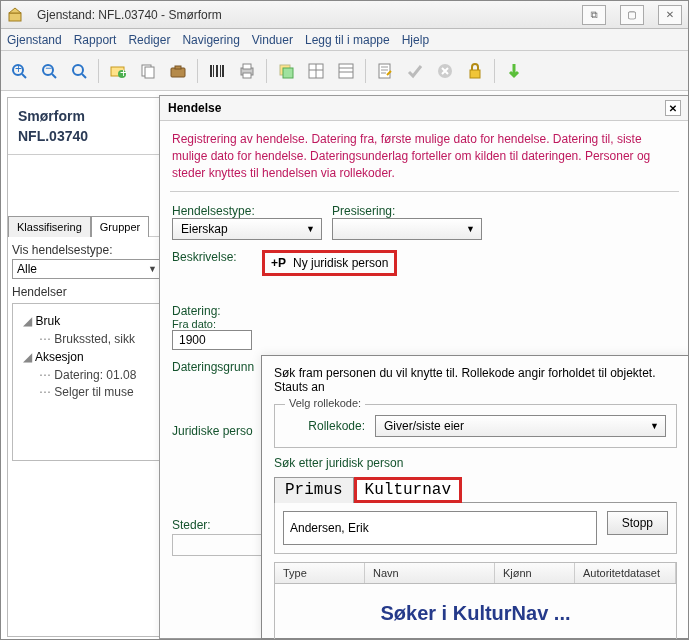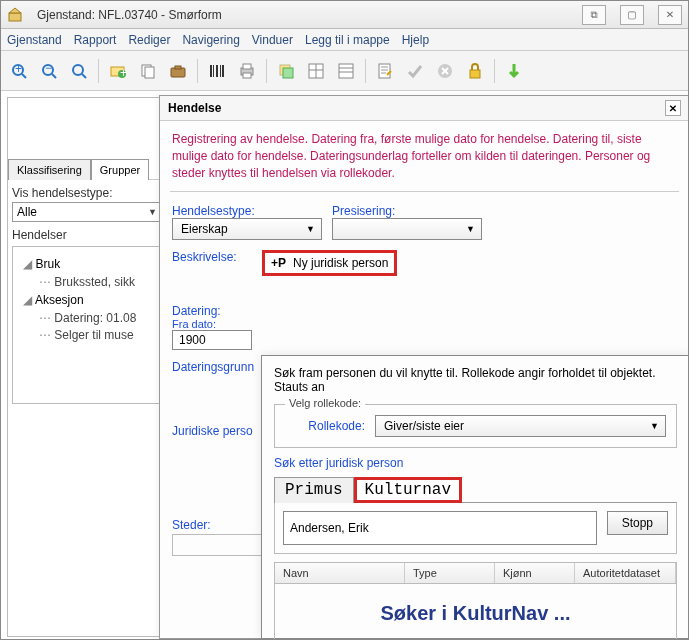--- a/index.html
+++ b/index.html
@@ -57,21 +57,21 @@
   .sub-tabs .st.redsel{ border:3px solid #d62626; padding:1px 8px; }
   .search-row{ display:flex; gap:10px; margin-top:0; border:1px solid #bbb; border-top:1px solid #999; padding:8px; }
   .text-input{ flex:1; border:1px solid #888; height:34px; padding:0 6px; background:#fff; }
   .btn{ border:1px solid #888; background:linear-gradient(#fdfdfd,#e7e7e7); height:24px; padding:0 14px; display:inline-grid; place-items:center; }
   .grid-head{ display:flex; border:1px solid #bbb; background:linear-gradient(#fbfbfb,#ececec); margin-top:8px; }
   .grid-head div{ padding:4px 8px; border-right:1px solid #ccc; font-size:11px; color:#333; }
   .grid-body{ border:1px solid #bbb; border-top:none; height:60px; display:grid; place-items:center; }
   .searching{ font-size:20px; font-weight:bold; color:#253a8a; }
   .reg-btn-row{ margin-top:10px; }
 
-  .lbl2{ color:#1d4ed8; }
+  .lbl2{ color:#14532d; }
   svg { display:block; }
 </style>
 </head>
 <body>
 
 <div class="titlebar">
   <span class="icon">
     <svg width="16" height="16">
         <rect x="2" y="6" width="12" height="8" fill="#e7c96b" stroke="#a07d20"></rect>
         <polygon points="2,6 8,1 14,6" fill="#e7c96b" stroke="#a07d20"></polygon>
@@ -201,20 +201,24 @@
   <div class="tb-btn">
       <svg width="18" height="18">
         <path d="M9 2v12M5 10l4 4 4-4" fill="none" stroke="#5bbf3a" stroke-width="3"></path>
       </svg>
     </div>
 </div>
 
 <div class="content">
 
   <div class="left-pane">
+    <div class="obj-header">
+      <div class="obj-name">Smørform</div>
+      <div class="obj-id">NFL.03740</div>
+    </div>
 
     <div class="tabs">
       <div class="tab">Klassifisering</div>
       <div class="tab active">Grupper</div>
     </div>
 
     <div class="left-body">
       <div class="lbl">Vis hendelsestype:</div>
       <div class="combo">
         <span>Alle</span>
@@ -305,22 +309,22 @@
       <div class="sub-tabs">
         <div class="st">Primus</div>
         <div class="st active redsel">Kulturnav</div>
       </div>
       <div class="search-row">
         <input class="text-input" value="Andersen, Erik" style="">
         <div class="btn">Stopp</div>
       </div>
 
       <div class="grid-head">
+        <div style="width:90px;">Type</div>
         <div style="width:130px;">Navn</div>
-        <div style="width:90px;">Type</div>
         <div style="width:80px;">Kjønn</div>
         <div style="flex:1;">Autoritetdataset</div>
       </div>
       <div class="grid-body">
         <div class="searching">Søker i KulturNav ...</div>
       </div>
 
       <div class="reg-btn-row">
         <div class="btn">Registrer ny juridisk person</div>
       </div>

